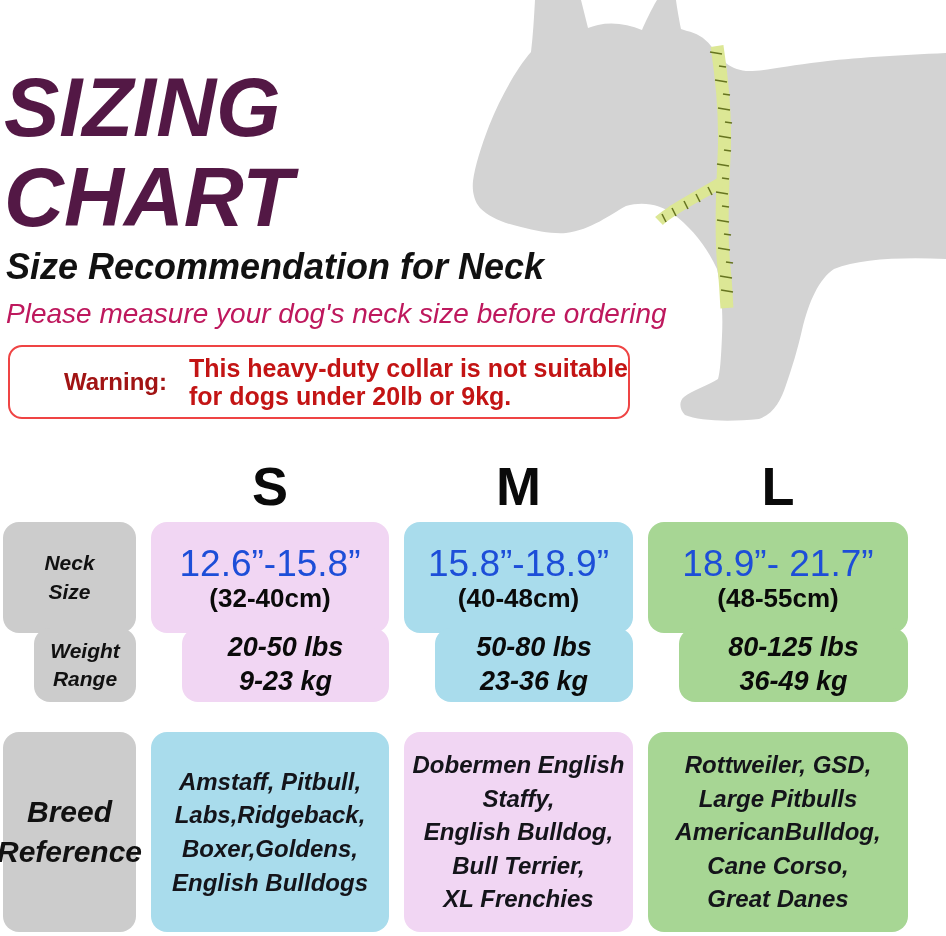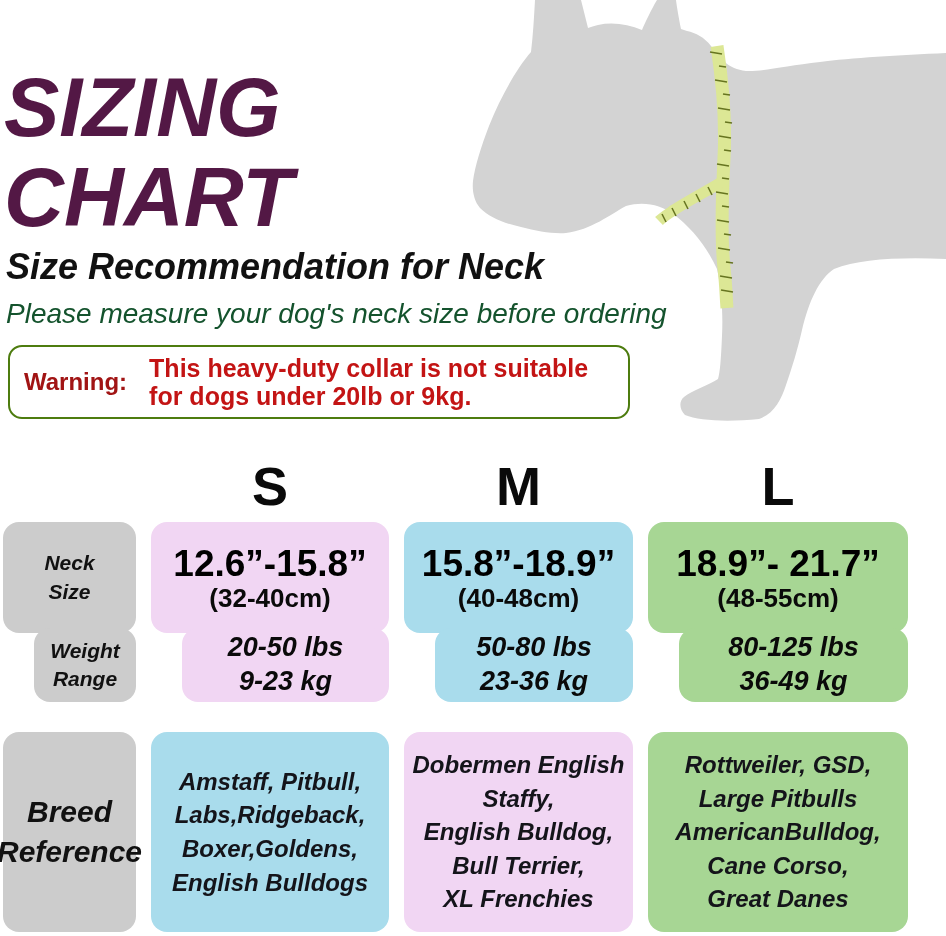--- a/index.html
+++ b/index.html
@@ -10,26 +10,26 @@
   
   .dog-wrap { position:absolute; left:430px; top:0; width:516px; height:440px; z-index:0; }
 
   
   .title { position:absolute; left:4px; top:63px; z-index:2;
            font-size:83px; font-weight:bold; font-style:italic; line-height:1.08;
            color:#531845; white-space:pre-line; letter-spacing:0; }
   .subtitle { position:absolute; left:6px; top:246px; z-index:2;
               font-size:36px; font-weight:bold; font-style:italic; color:#111; }
   .note { position:absolute; left:6px; top:298px; z-index:2;
-          font-size:28px; font-style:italic; color:#14532d; }
+          font-size:28px; font-style:italic; color:#be185d; }
 
   
   .warning-box { position:absolute; left:8px; top:345px; width:622px; height:74px; z-index:2;
-                 border:2px solid #4d7c0f; border-radius:14px; background:#fff;
-                 display:flex; align-items:center; padding-left:14px; }
+                 border:2px solid #ef4444; border-radius:14px; background:#fff;
+                 display:flex; align-items:center; padding-left:14px;justify-content:flex-end; }
   .warning-label { font-size:24px; font-weight:bold; color:#a11414; flex:0 0 auto; }
   .warning-text { font-size:25px; font-weight:bold; color:#c31414; line-height:1.14;
                   margin-left:22px; white-space:pre-line; }
 
   
   .trow { position:absolute; left:3px; width:905px; display:grid;
           grid-template-columns:133px 238px 229px 260px; column-gap:15px; z-index:2; }
   .cell { border-radius:16px; display:flex; flex-direction:column;
           justify-content:center; align-items:center; text-align:center; }
   .label-cell { background:#cccccc; font-weight:bold; font-style:italic;
@@ -37,21 +37,21 @@
   .c-s { background:#f1d6f3; }
   .c-m { background:#a9dcec; }
   .c-l { background:#a7d694; }
 
   .hdr-row { top:455px; height:60px; }
   .hdr { display:flex; align-items:center; justify-content:center;
          font-size:54px; font-weight:bold; color:#0a0a0a; }
 
   .neck-row { top:522px; height:86px; }
   .neck-row .cell { height:111px; }
-  .neck-in { font-size:37px; font-weight:bold; color:#000000; line-height:1.0; }
+  .neck-in { font-size:37px; font-weight:normal; color:#1d4ed8; line-height:1.0; }
   .neck-cm { font-size:26px; font-weight:bold; color:#0a0a0a; line-height:1.0; margin-top:3px; }
 
   .weight-row { top:628px; height:74px; }
   .weight-row .cell { height:74px;margin-left:31px; }
   .weight-line { font-size:27px; font-weight:bold; font-style:italic; color:#0a0a0a; line-height:1.25; }
 
   .breed-row { top:732px; height:200px; }
   .breed-row .cell { height:200px; }
   .breed-row .label-cell { font-size:30px; }
   .breeds { font-size:24px; font-weight:bold; font-style:italic; color:#14141a;

